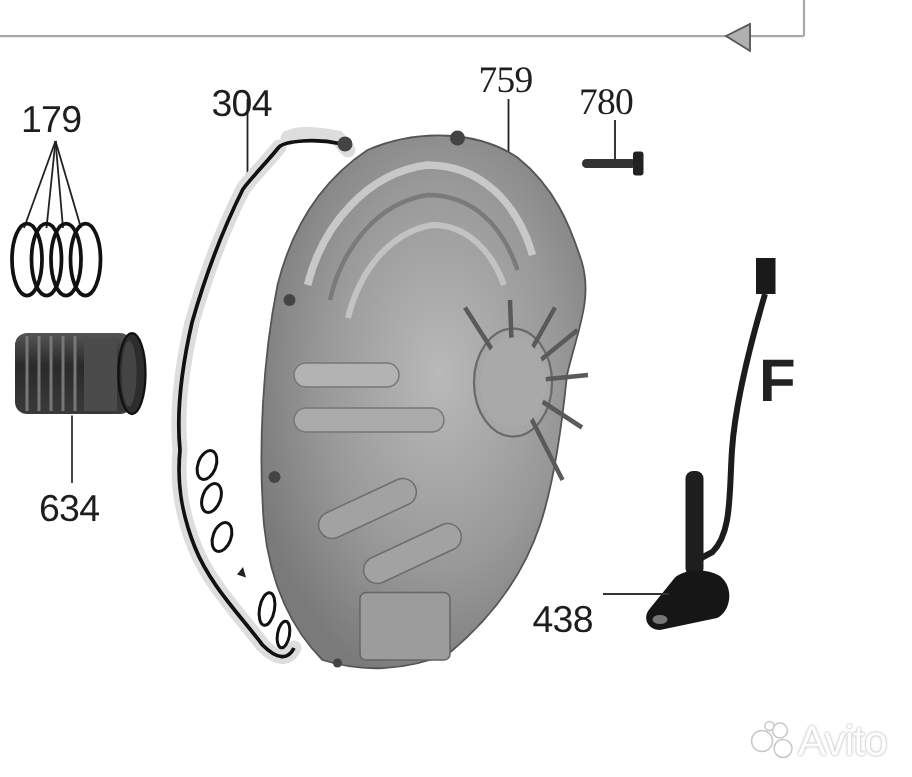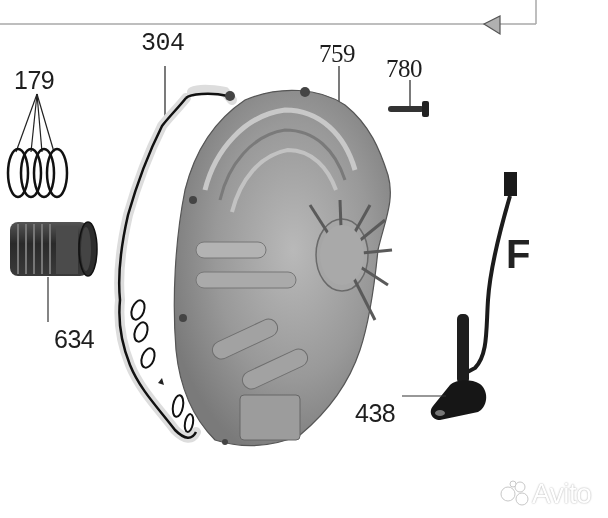--- a/index.html
+++ b/index.html
@@ -120,22 +120,22 @@
 
     <g fill="#ffffff" stroke="#c8c8c8" stroke-width="1">
       <circle cx="508" cy="494" r="7"></circle>
       <circle cx="520" cy="487" r="5"></circle>
       <circle cx="522" cy="499" r="6"></circle>
       <circle cx="513" cy="484" r="3"></circle>
     </g>
   </svg>
 
   <div class="label" style="left:14px;top:68px;">179</div>
-  <div class="label" style="left:26px;top:327px;margin-left:28px;">634</div>
-  <div class="label" style="left:141px;top:31px;font-family:Liberation Mono, monospace;">304</div>
+  <div class="label" style="left:26px;top:327px;">634</div>
+  <div class="label" style="left:141px;top:57px;">304</div>
   <div class="label" style="left:319px;top:41px;font-family:Liberation Serif, serif;">759</div>
   <div class="label" style="left:386px;top:56px;font-family:Liberation Serif, serif;">780</div>
   <div class="label" style="left:355px;top:401px;">438</div>
 
   <div class="section-letter" style="left:506px;top:234px;">F</div>
 
   <div class="watermark" style="left:532px;">Avito</div>
 </div>
 
 </body></html>

